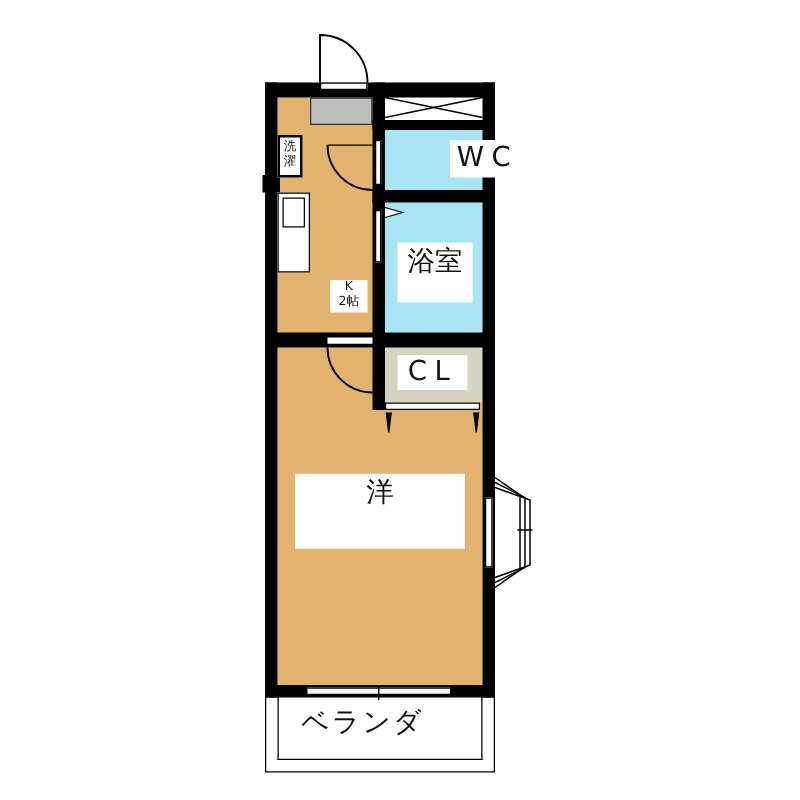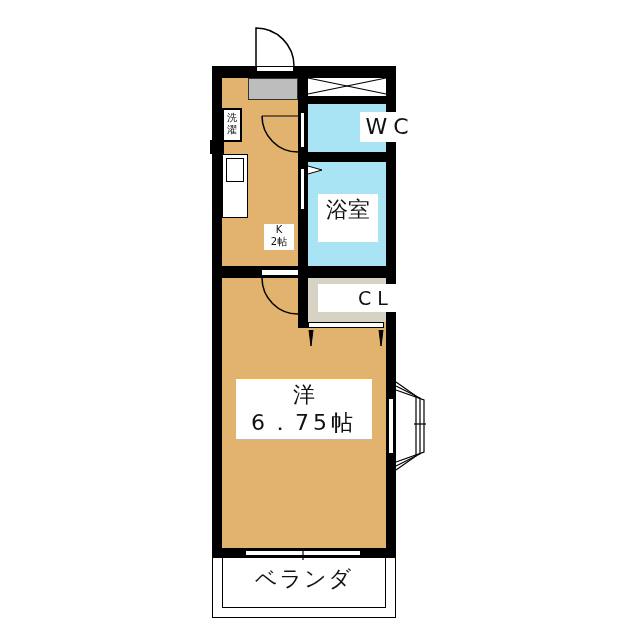--- a/index.html
+++ b/index.html
@@ -86,20 +86,19 @@
 
 <div class="label" style="left:264px;top:224px;width:30px;height:26px;font-size:10px;line-height:12px;">
   <div>K</div>
   <div>2帖</div>
 </div>
 
 <div class="label" style="left:316px;top:112px;width:60px;height:30px;font-size:22px;line-height:30px;letter-spacing:6px;margin-left:44px;">WC</div>
 
 <div class="label" style="left:318px;top:194px;width:60px;height:48px;font-size:22px;line-height:32px;">浴室</div>
 
-<div class="label" style="left:318px;top:284px;width:56px;height:28px;font-size:19px;line-height:28px;letter-spacing:6px;padding-left:30px;">CL</div>
+<div class="label" style="left:318px;top:284px;width:56px;height:28px;font-size:22px;line-height:28px;letter-spacing:6px;">CL</div>
 
 <div class="label" style="left:236px;top:379px;width:136px;height:60px;font-size:22px;line-height:28px;padding-top:2px;box-sizing:border-box;">
   <div>洋</div>
-  <div style="letter-spacing:4px;">6．75帖</div>
 </div>
 
-<div class="label" style="left:236px;top:564px;width:136px;height:30px;font-size:22px;line-height:30px;background:transparent;letter-spacing:2px;">ベランダ</div>
+<div class="label" style="left:222px;top:564px;width:136px;height:30px;font-size:22px;line-height:30px;background:transparent;letter-spacing:2px;">ベランダ</div>
 
 </body></html>

